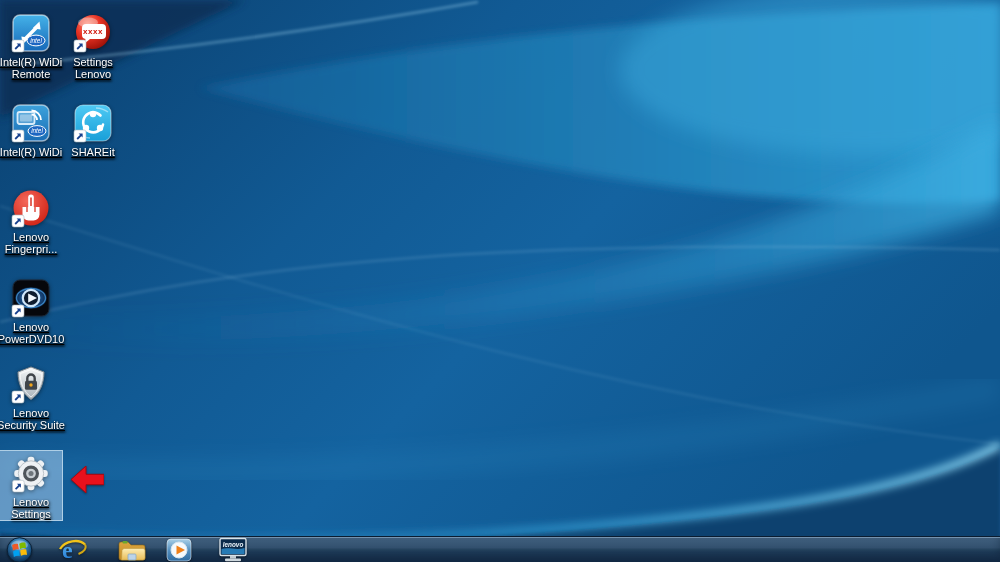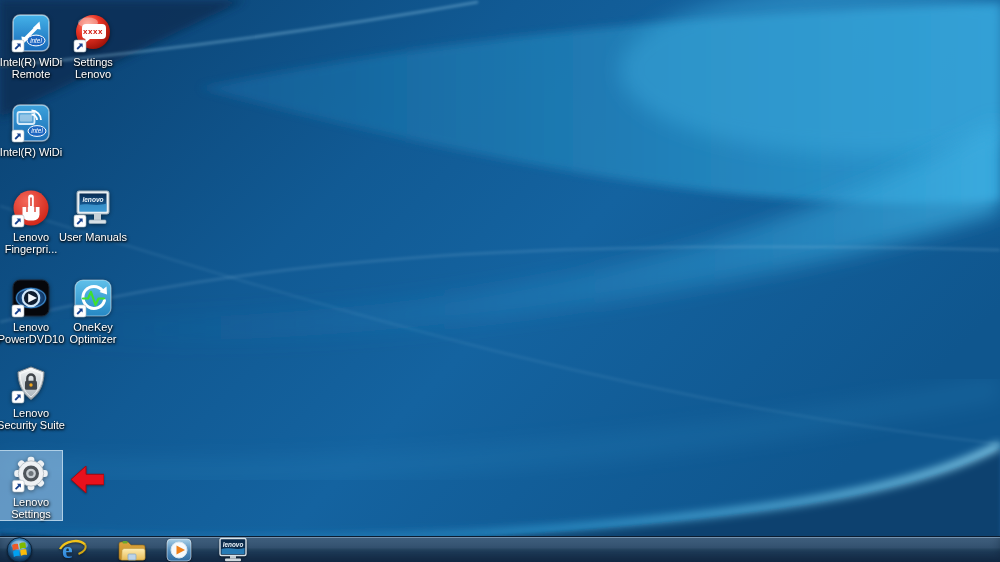--- a/index.html
+++ b/index.html
@@ -7,21 +7,21 @@
     width:1000px;height:562px;position:relative;overflow:hidden;
     font-family:"Liberation Sans","DejaVu Sans",sans-serif;
     background:#0d4a7c;
   }
   
   .wallpaper{position:absolute;inset:0;z-index:0;}
   
   .desktop{position:absolute;inset:0;z-index:2;}
   .icon-cell{
     position:absolute;width:62px;display:flex;flex-direction:column;align-items:center;
-    padding-top:3px;cursor:default;
+    padding-top:3px;cursor:default;text-decoration:underline;
   }
   .icon-cell .glyph{width:40px;height:40px;filter:drop-shadow(0 1px 2px rgba(0,0,0,.45));}
   .icon-label{
     margin-top:3px;width:88px;margin-left:-13px;margin-right:-13px;
     font-size:11px;line-height:12px;color:#fff;text-align:center;
     text-shadow:0 1px 2px rgba(0,0,0,.95),1px 1px 3px rgba(0,0,0,.85);
   }
   .icon-label span{display:block;}
   .icon-cell.selected{
     background:rgba(168,204,236,.55);
@@ -217,20 +217,40 @@
       <line x1="4.2" y1="36" x2="8.6" y2="31.6" stroke="#17418e" stroke-width="1.8"></line>
           <polygon points="9.6,30.6 5.6,30.6 9.6,34.6" fill="#17418e"></polygon>
         </g>
     </svg>
     <div class="icon-label">
       <span>Intel(R) WiDi</span>
         <span></span>
     </div>
   </div>
 
+  <div class="icon-cell" style="left:62px;top:100px">
+    <svg class="glyph" viewBox="0 0 40 40">
+      <rect x="2" y="2" width="36" height="36" rx="8" fill="url(#gCyanSq)" stroke="rgba(255,255,255,.45)" stroke-width="1.2"></rect>
+      <path d="M27.5,12.5 A10,10 0 1 0 30,21.5" stroke="#fff" stroke-width="2.6" fill="none" stroke-linecap="round"></path>
+      <circle cx="20" cy="11" r="3.2" fill="#fff"></circle>
+      <circle cx="13" cy="25" r="3.2" fill="#fff"></circle>
+      <circle cx="27" cy="25" r="3.2" fill="#fff"></circle>
+      <path d="M5,31 a22,22 0 0 0 12,4" stroke="rgba(255,255,255,.45)" stroke-width="1.4" fill="none"></path>
+      <path d="M35,9 a22,22 0 0 0 -12,-4" stroke="rgba(255,255,255,.45)" stroke-width="1.4" fill="none"></path>
+      <g>
+          <rect x="1" y="27" width="12" height="12" rx="2" fill="#fff" stroke="#aab8c2" stroke-width=".6"></rect>
+      <line x1="4.2" y1="36" x2="8.6" y2="31.6" stroke="#17418e" stroke-width="1.8"></line>
+          <polygon points="9.6,30.6 5.6,30.6 9.6,34.6" fill="#17418e"></polygon>
+        </g>
+    </svg>
+    <div class="icon-label">
+      <span>SHAREit</span>
+        <span></span>
+    </div>
+  </div>
 
   <div class="icon-cell" style="left:0;top:185px">
     <svg class="glyph" viewBox="0 0 40 40">
       <circle cx="20" cy="20" r="17.5" fill="url(#gRedCirc)"></circle>
       <rect x="17.2" y="6.5" width="5.6" height="16" rx="2.8" fill="#fff"></rect>
       <line x1="20" y1="9.5" x2="20" y2="18" stroke="#d42415" stroke-width="1.4"></line>
       <path d="M11.5,19 h17 v7.5 a6,6 0 0 1 -6,6 h-5 a6,6 0 0 1 -6,-6 Z" fill="#fff"></path>
       <line x1="16" y1="19" x2="16" y2="24" stroke="#d42415" stroke-width="1.2"></line>
       <line x1="24" y1="19" x2="24" y2="24" stroke="#d42415" stroke-width="1.2"></line>
       <g>
@@ -238,76 +258,40 @@
       <line x1="4.2" y1="36" x2="8.6" y2="31.6" stroke="#17418e" stroke-width="1.8"></line>
           <polygon points="9.6,30.6 5.6,30.6 9.6,34.6" fill="#17418e"></polygon>
         </g>
     </svg>
     <div class="icon-label">
       <span>Lenovo</span>
         <span>Fingerpri...</span>
     </div>
   </div>
 
-  <div class="icon-cell" style="left:62px;top:185px">
-    <svg class="glyph" viewBox="0 0 40 40">
-      <rect x="4" y="3" width="32" height="23" rx="2" fill="#e9eff3" stroke="#9fb0bc" stroke-width="1"></rect>
-      <rect x="6.5" y="5.5" width="27" height="18" fill="url(#gScreen)"></rect>
-      <path d="M6.5,17 C13,14.5 22,19 33.5,15.5 L33.5,23.5 L6.5,23.5 Z" fill="#3f9bd4" opacity=".8"></path>
-      <text x="20" y="13.5" text-anchor="middle" font-size="6.6" font-style="italic" font-weight="bold" fill="#eef6fc">lenovo</text>
-      <rect x="21" y="26" width="7" height="6" fill="#c6d0d6"></rect>
-      <rect x="16" y="32" width="17" height="3.5" rx="1" fill="#d8e0e6" stroke="#9fb0bc" stroke-width=".7"></rect>
-      <g>
-          <rect x="1" y="27" width="12" height="12" rx="2" fill="#fff" stroke="#aab8c2" stroke-width=".6"></rect>
-      <line x1="4.2" y1="36" x2="8.6" y2="31.6" stroke="#17418e" stroke-width="1.8"></line>
-          <polygon points="9.6,30.6 5.6,30.6 9.6,34.6" fill="#17418e"></polygon>
-        </g>
-    </svg>
-    <div class="icon-label">
-      <span>User Manuals</span>
-        <span></span>
-    </div>
-  </div>
 
   <div class="icon-cell" style="left:0;top:275px">
     <svg class="glyph" viewBox="0 0 40 40">
       <rect x="2" y="2" width="36" height="36" rx="7" fill="#06070b" stroke="#1d2735" stroke-width="1"></rect>
       <ellipse cx="20" cy="20" rx="16" ry="11" fill="url(#gPdvd)"></ellipse>
       <ellipse cx="20" cy="20" rx="14.5" ry="9.5" fill="none" stroke="#3f8fd4" stroke-width="1.4" opacity=".85"></ellipse>
       <circle cx="20" cy="20" r="8.2" fill="#0d1b2e" stroke="#cfe6fa" stroke-width="2.2"></circle>
       <polygon points="17.2,15.6 26,20 17.2,24.4" fill="#f2f7fc"></polygon>
       <g>
           <rect x="1" y="27" width="12" height="12" rx="2" fill="#fff" stroke="#aab8c2" stroke-width=".6"></rect>
       <line x1="4.2" y1="36" x2="8.6" y2="31.6" stroke="#17418e" stroke-width="1.8"></line>
           <polygon points="9.6,30.6 5.6,30.6 9.6,34.6" fill="#17418e"></polygon>
         </g>
     </svg>
     <div class="icon-label">
       <span>Lenovo</span>
         <span>PowerDVD10</span>
     </div>
   </div>
 
-  <div class="icon-cell" style="left:62px;top:275px">
-    <svg class="glyph" viewBox="0 0 40 40">
-      <rect x="2" y="2" width="36" height="36" rx="8" fill="url(#gOkSq)" stroke="rgba(255,255,255,.45)" stroke-width="1.2"></rect>
-      <path d="M29.5,12.5 A11,11 0 1 0 31.5,22.5" stroke="#fff" stroke-width="3" fill="none" stroke-linecap="round"></path>
-      <polygon points="33.5,8.5 34,16.5 26.5,14" fill="#fff"></polygon>
-      <polyline points="10,20.5 15,20.5 18,14 22.5,27 25.5,20.5 31,20.5" stroke="#3fe02e" stroke-width="2.2" fill="none" stroke-linejoin="round" stroke-linecap="round"></polyline>
-      <g>
-          <rect x="1" y="27" width="12" height="12" rx="2" fill="#fff" stroke="#aab8c2" stroke-width=".6"></rect>
-      <line x1="4.2" y1="36" x2="8.6" y2="31.6" stroke="#17418e" stroke-width="1.8"></line>
-          <polygon points="9.6,30.6 5.6,30.6 9.6,34.6" fill="#17418e"></polygon>
-        </g>
-    </svg>
-    <div class="icon-label">
-      <span>OneKey</span>
-        <span>Optimizer</span>
-    </div>
-  </div>
 
   <div class="icon-cell" style="left:0;top:361px">
     <svg class="glyph" viewBox="0 0 40 40">
       <path d="M20,3 L33,8 C33,20 28.5,30 20,35.5 C11.5,30 7,20 7,8 Z" fill="url(#gShield)" stroke="#7e8890" stroke-width="1"></path>
       <path d="M20,5.5 L30.8,9.7 C30.8,19.5 26.8,28 20,33 C13.2,28 9.2,19.5 9.2,9.7 Z" fill="none" stroke="#fff" stroke-width="1" opacity=".7"></path>
       <path d="M16.3,17 v-2.8 a3.7,3.7 0 0 1 7.4,0 V17" stroke="#3f444a" stroke-width="2.4" fill="none"></path>
       <rect x="14" y="16.8" width="12" height="9" rx="1.6" fill="#3f444a"></rect>
       <circle cx="20" cy="21" r="1.7" fill="#f0a41c"></circle>
       <g>
           <rect x="1" y="27" width="12" height="12" rx="2" fill="#fff" stroke="#aab8c2" stroke-width=".6"></rect>

